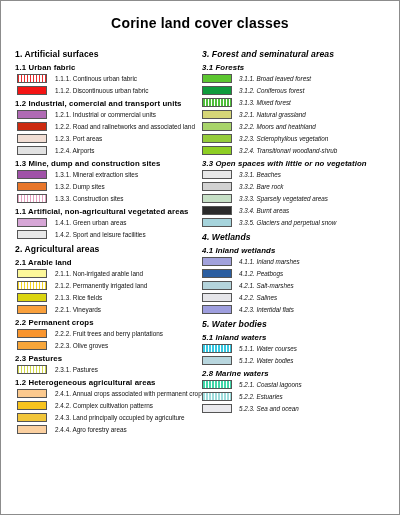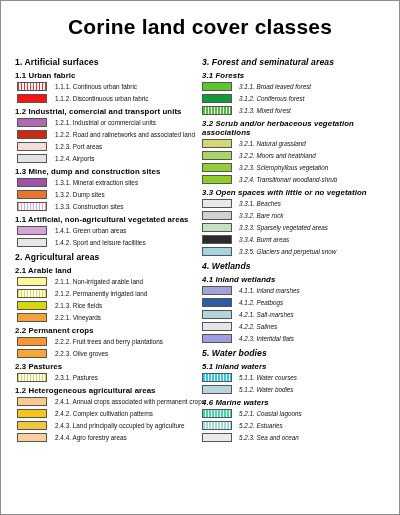--- a/index.html
+++ b/index.html
@@ -12,21 +12,21 @@
   #page{
     position:relative;
     width:400px;height:515px;
     box-sizing:border-box;
     background:#ffffff;
     border:1px solid #8c8c8c;
     overflow:hidden;
   }
   .title{
     text-align:center;
-    font-size:21px;
+    font-size:14px;
     font-weight:bold;
     letter-spacing:.2px;
     padding:14px 0 6px 0;
     color:#000;
   }
   .cols{
     display:flex;
     padding:4px 6px 0 6px;
     box-sizing:border-box;
   }
@@ -179,21 +179,20 @@
           <span class="lbl">3.1.1. Broad leaved forest</span>
         </div>
         <div class="row">
           <span class="sw" style="background: rgb(15, 155, 60);"></span>
           <span class="lbl">3.1.2. Coniferous forest</span>
         </div>
         <div class="row">
           <span class="sw" style="background: repeating-linear-gradient(90deg, rgb(79, 190, 58) 0px, rgb(79, 190, 58) 1.5px, rgb(255, 255, 255) 1.5px, rgb(255, 255, 255) 3px);"></span>
           <span class="lbl">3.1.3. Mixed forest</span>
         </div>
-        <div class="h2">3.2 Scrub and/or herbaceous vegetation associations</div>
         <div class="row">
           <span class="sw" style="background: rgb(214, 214, 119);"></span>
           <span class="lbl">3.2.1. Natural grassland</span>
         </div>
         <div class="row">
           <span class="sw" style="background: rgb(168, 212, 106);"></span>
           <span class="lbl">3.2.2. Moors and heathland</span>
         </div>
         <div class="row">
           <span class="sw" style="background: rgb(149, 204, 58);"></span>
@@ -249,21 +248,21 @@
         <div class="h1">5. Water bodies</div>
         <div class="h2">5.1 Inland waters</div>
         <div class="row">
           <span class="sw" style="background: repeating-linear-gradient(90deg, rgb(53, 200, 226) 0px, rgb(53, 200, 226) 1.5px, rgb(255, 255, 255) 1.5px, rgb(255, 255, 255) 3px);"></span>
           <span class="lbl">5.1.1. Water courses</span>
         </div>
         <div class="row">
           <span class="sw" style="background: rgb(184, 214, 222);"></span>
           <span class="lbl">5.1.2. Water bodies</span>
         </div>
-        <div class="h2">4.6 Marine waters</div>
+        <div class="h2">2.8 Marine waters</div>
         <div class="row">
           <span class="sw" style="background: repeating-linear-gradient(90deg, rgb(63, 214, 168) 0px, rgb(63, 214, 168) 1.5px, rgb(255, 255, 255) 1.5px, rgb(255, 255, 255) 3px);"></span>
           <span class="lbl">5.2.1. Coastal lagoons</span>
         </div>
         <div class="row">
           <span class="sw" style="background: repeating-linear-gradient(90deg, rgb(158, 220, 220) 0px, rgb(158, 220, 220) 1.5px, rgb(255, 255, 255) 1.5px, rgb(255, 255, 255) 3px);"></span>
           <span class="lbl">5.2.2. Estuaries</span>
         </div>
         <div class="row">
           <span class="sw" style="background: rgb(234, 234, 238);"></span>

